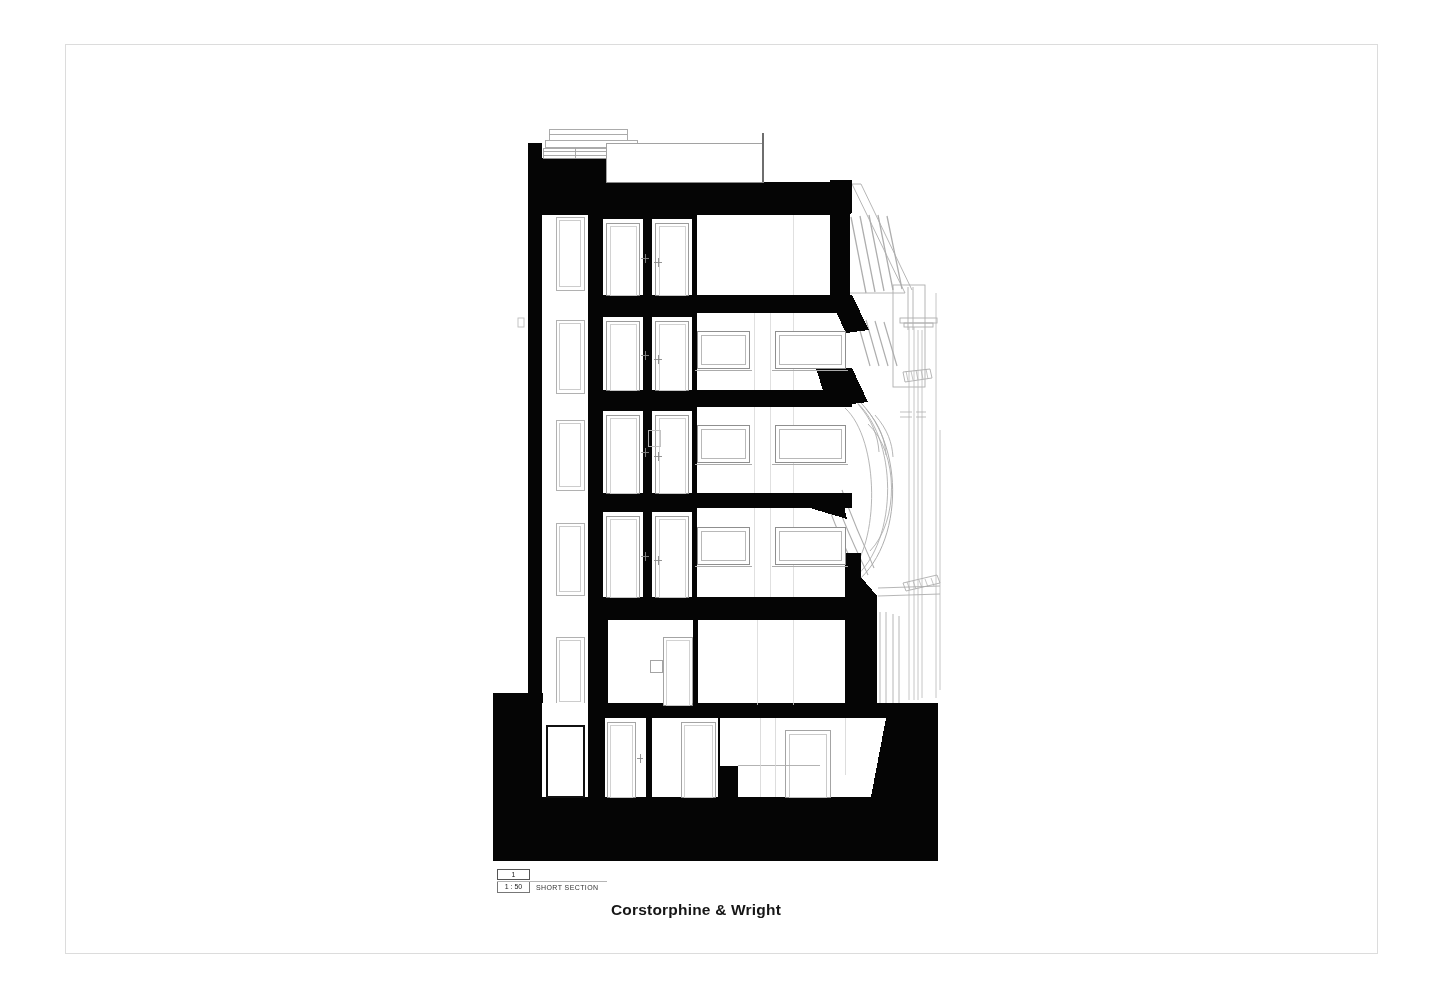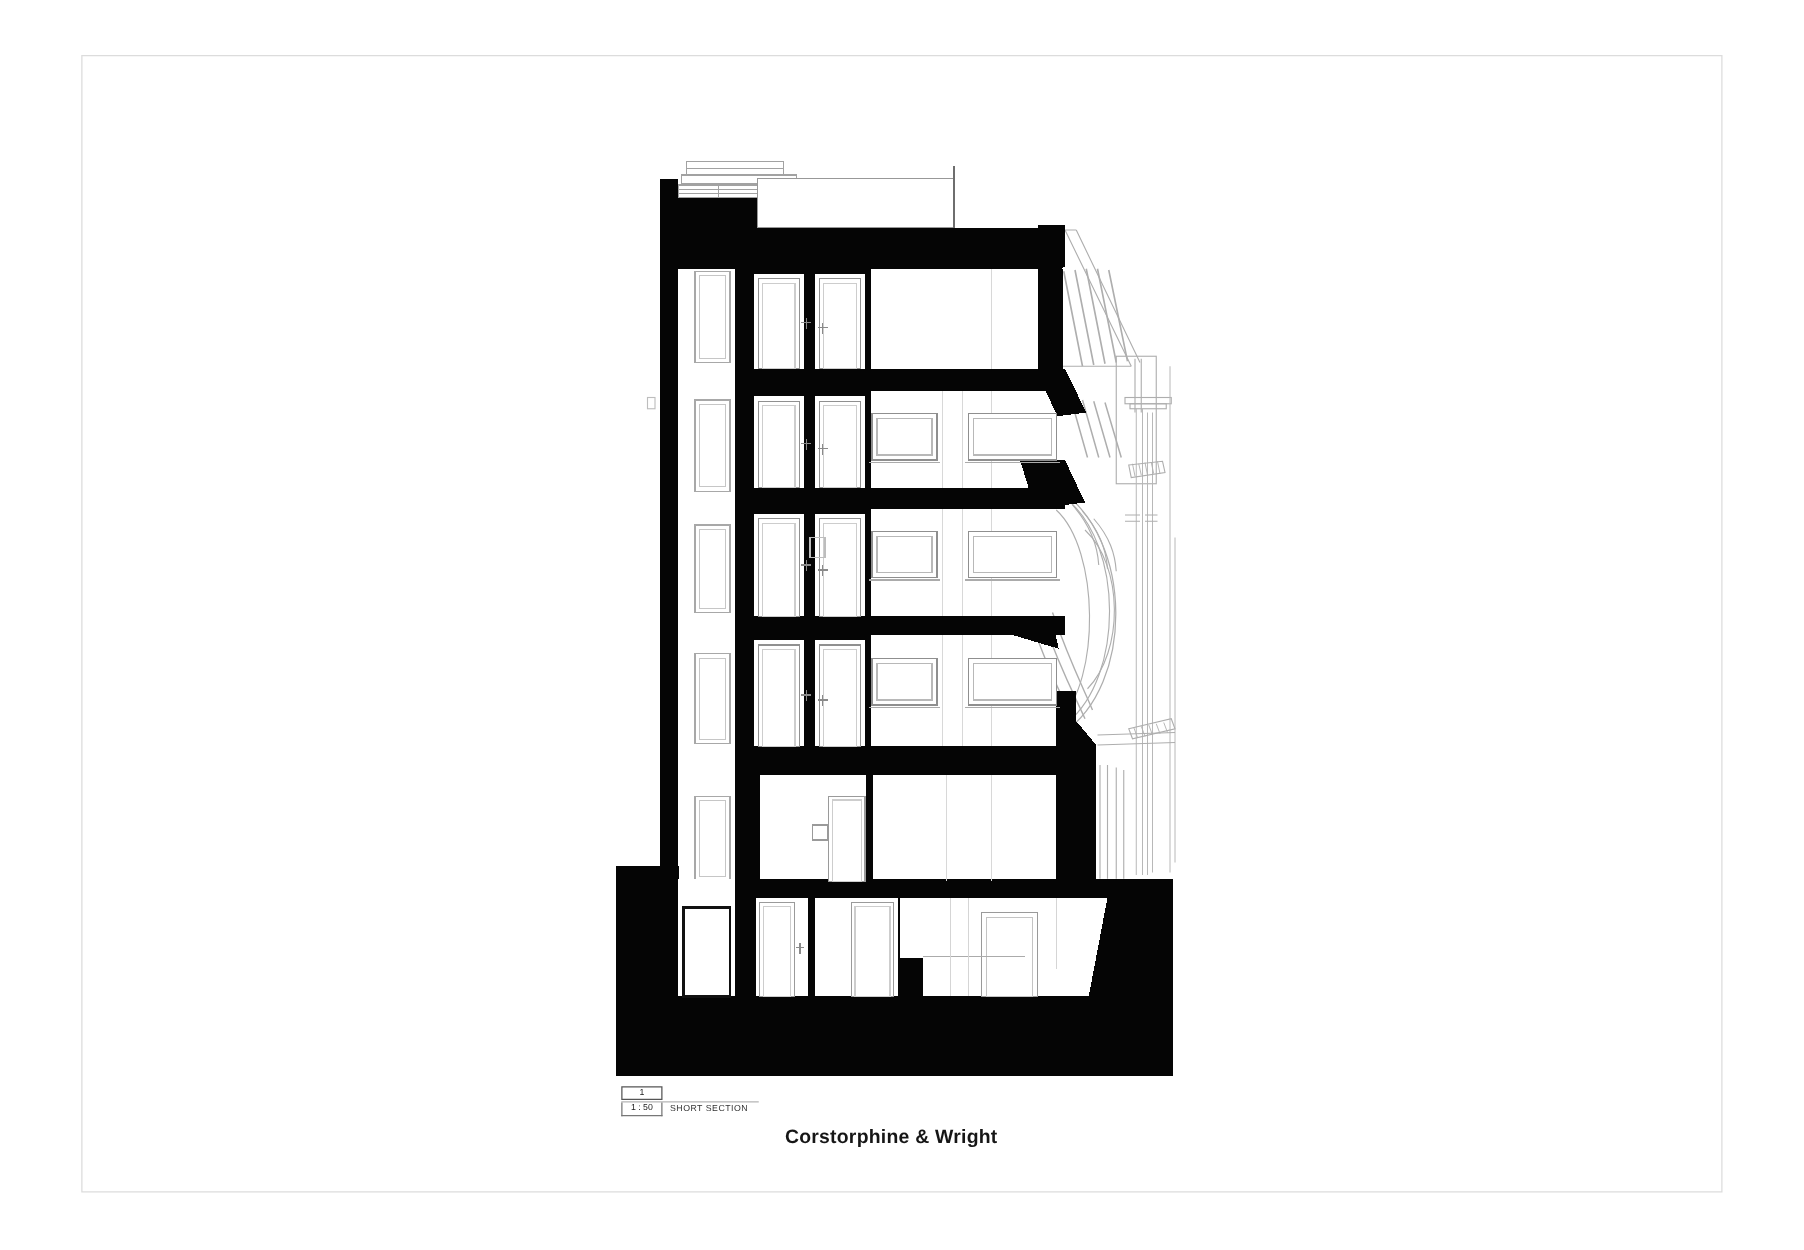--- a/index.html
+++ b/index.html
@@ -10,21 +10,21 @@
   .drawing-svg{position:absolute;left:0;top:0;}
   
   .titleblock{position:absolute;left:497px;top:869px;color:#2b2b2b;}
   .tb-num{width:33px;height:11px;border:1px solid #555;box-sizing:border-box;
           font-size:7px;line-height:9px;text-align:center;color:#222;background:#fff;}
   .tb-row{display:flex;align-items:stretch;width:110px;border-top:1px solid #b5b5b5;margin-top:1px;}
   .tb-scale{display:inline-block;width:33px;box-sizing:border-box;border:1px solid #777;
             border-top:none;font-size:7px;line-height:10px;text-align:center;color:#222;}
   .tb-name{font-size:7px;line-height:11px;letter-spacing:.4px;color:#333;padding-left:6px;white-space:nowrap;}
   
-  .firm{position:absolute;left:493px;top:901px;width:440px;text-align:center;
+  .firm{position:absolute;left:476px;top:901px;width:440px;text-align:center;
         font-size:15.5px;font-weight:bold;letter-spacing:.2px;color:#161616;}
 </style>
 </head>
 <body>
 
 <div class="stage">
   <div class="sheet-border"></div>
 
   <svg class="drawing-svg" width="1443" height="1000" viewBox="0 0 1443 1000" fill="none" stroke-linecap="butt" shape-rendering="crispEdges">
 

